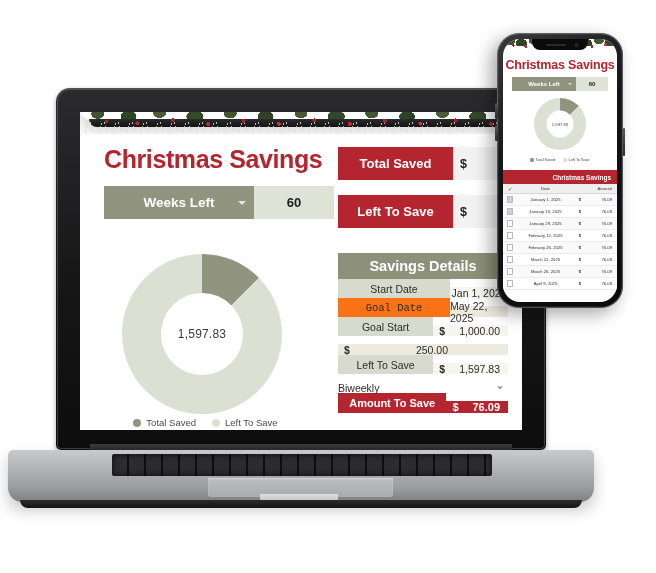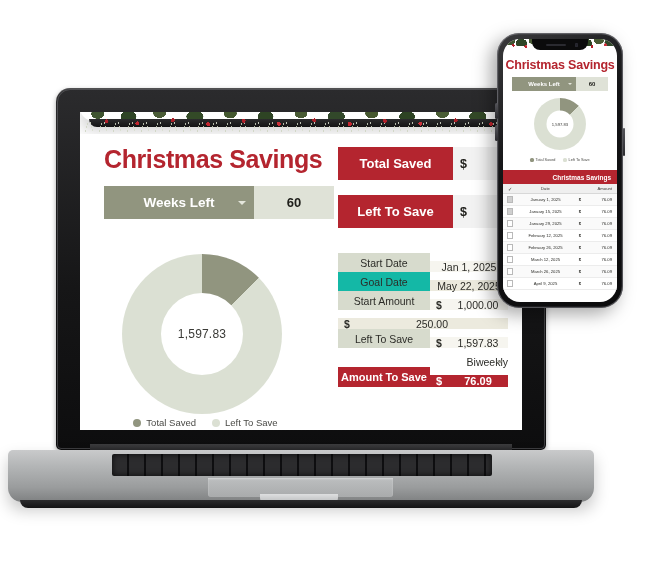--- a/index.html
+++ b/index.html
@@ -95,31 +95,31 @@
   .lg{display:flex;align-items:center;gap:5px;font-size:9.5px;color:#4a4a46;}
   .dot{width:8px;height:8px;border-radius:50%;display:inline-block;}
   .dot.a{background:#91957f;}
   .dot.b{background:#dbe0d3;}
 
   
   .sd{position:absolute;left:258px;top:119px;width:170px;}
   .sd-head{height:26px;background:#8d9179;color:#fff;font-size:14.5px;font-weight:bold;
            display:flex;align-items:center;justify-content:center;}
   .sd-row{display:flex;height:19px;font-size:10.5px;}
-  .sd-lab{width:92px;background:#d7dbcd;color:#2c2c28;display:flex;align-items:center;
+  .sd-lab{width:112px;background:#d7dbcd;color:#2c2c28;display:flex;align-items:center;
           justify-content:center;font-weight:normal;}
   .sd-val{flex:1;background:#f6f5ef;color:#2c2c28;display:flex;align-items:center;
           justify-content:center;position:relative;margin-top:8px;}
-  .sd-row.alt .sd-lab{background:#14b8a6;}
+  .sd-row.alt .sd-lab{background:#f97316;font-family:Liberation Mono, monospace;}
   .sd-row.alt .sd-val{background:#eceade;}
   .sd-val .money{display:flex;width:100%;align-items:center;}
   .sd-val .money .c{width:20px;text-align:left;padding-left:6px;font-weight:bold;}
   .sd-val .money .v{flex:1;text-align:center;padding-right:8px;}
   .sd-val .sel{width:100%;background:#fff;height:100%;display:flex;align-items:center;
-               justify-content:flex-end;position:relative;}
+               justify-content:flex-start;position:relative;}
   .sd-val .sel .ca{position:absolute;right:5px;top:50%;transform:translateY(-50%);
                width:0;height:0;border-left:3px solid transparent;border-right:3px solid transparent;
                border-top:3.5px solid #9a9a92;}
   .sd-row.total{height:20px;}
   .sd-row.total .sd-lab,.sd-row.total .sd-val{background:#b4252f;color:#fff;font-weight:bold;font-size:11px;}
 
   
   .hinge{position:absolute;left:34px;top:356px;width:422px;height:10px;
          background:linear-gradient(180deg,#3c3c3e,#1d1d1f);border-radius:0 0 3px 3px;}
   .base{position:absolute;left:-48px;top:362px;width:586px;height:52px;
@@ -269,31 +269,32 @@
                 <span>Total Saved</span>
               </div>
               <div class="lg">
                 <span class="dot b"></span>
                 <span>Left To Save</span>
               </div>
             </div>
           </div>
 
           <div class="sd">
+            <div class="sd-head">Savings Details</div>
 
             <div class="sd-row">
               <div class="sd-lab">Start Date</div>
               <div class="sd-val">Jan 1, 2025</div>
             </div>
             <div class="sd-row alt">
               <div class="sd-lab">Goal Date</div>
               <div class="sd-val">May 22, 2025</div>
             </div>
             <div class="sd-row">
-              <div class="sd-lab">Start Amount</div>
+              <div class="sd-lab">Goal Start</div>
               <div class="sd-val">
                   <span class="money">
                 <span class="c">$</span>
                 <span class="v">1,000.00</span>
                   </span>
                 </div>
             </div>
             <div class="sd-row alt">
               <div class="sd-val">
                   <span class="money">

